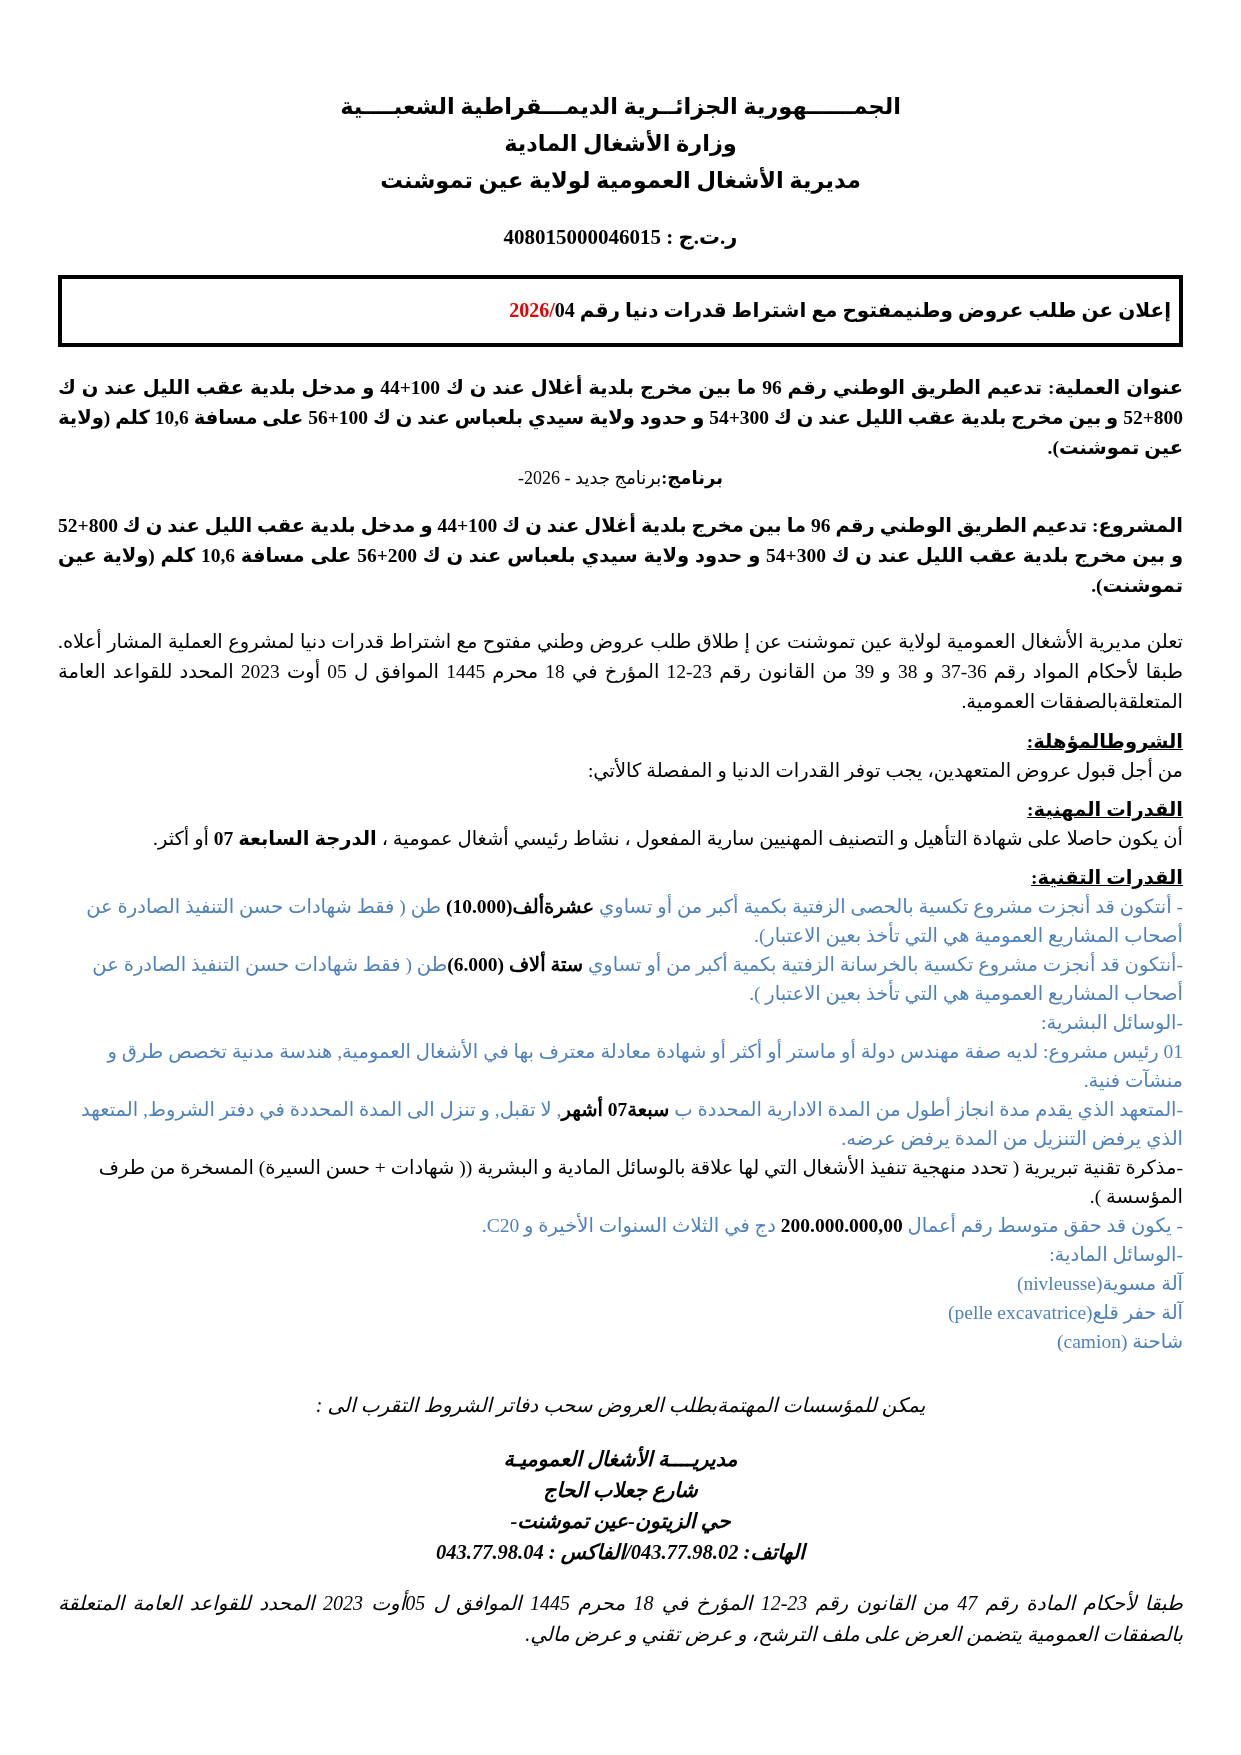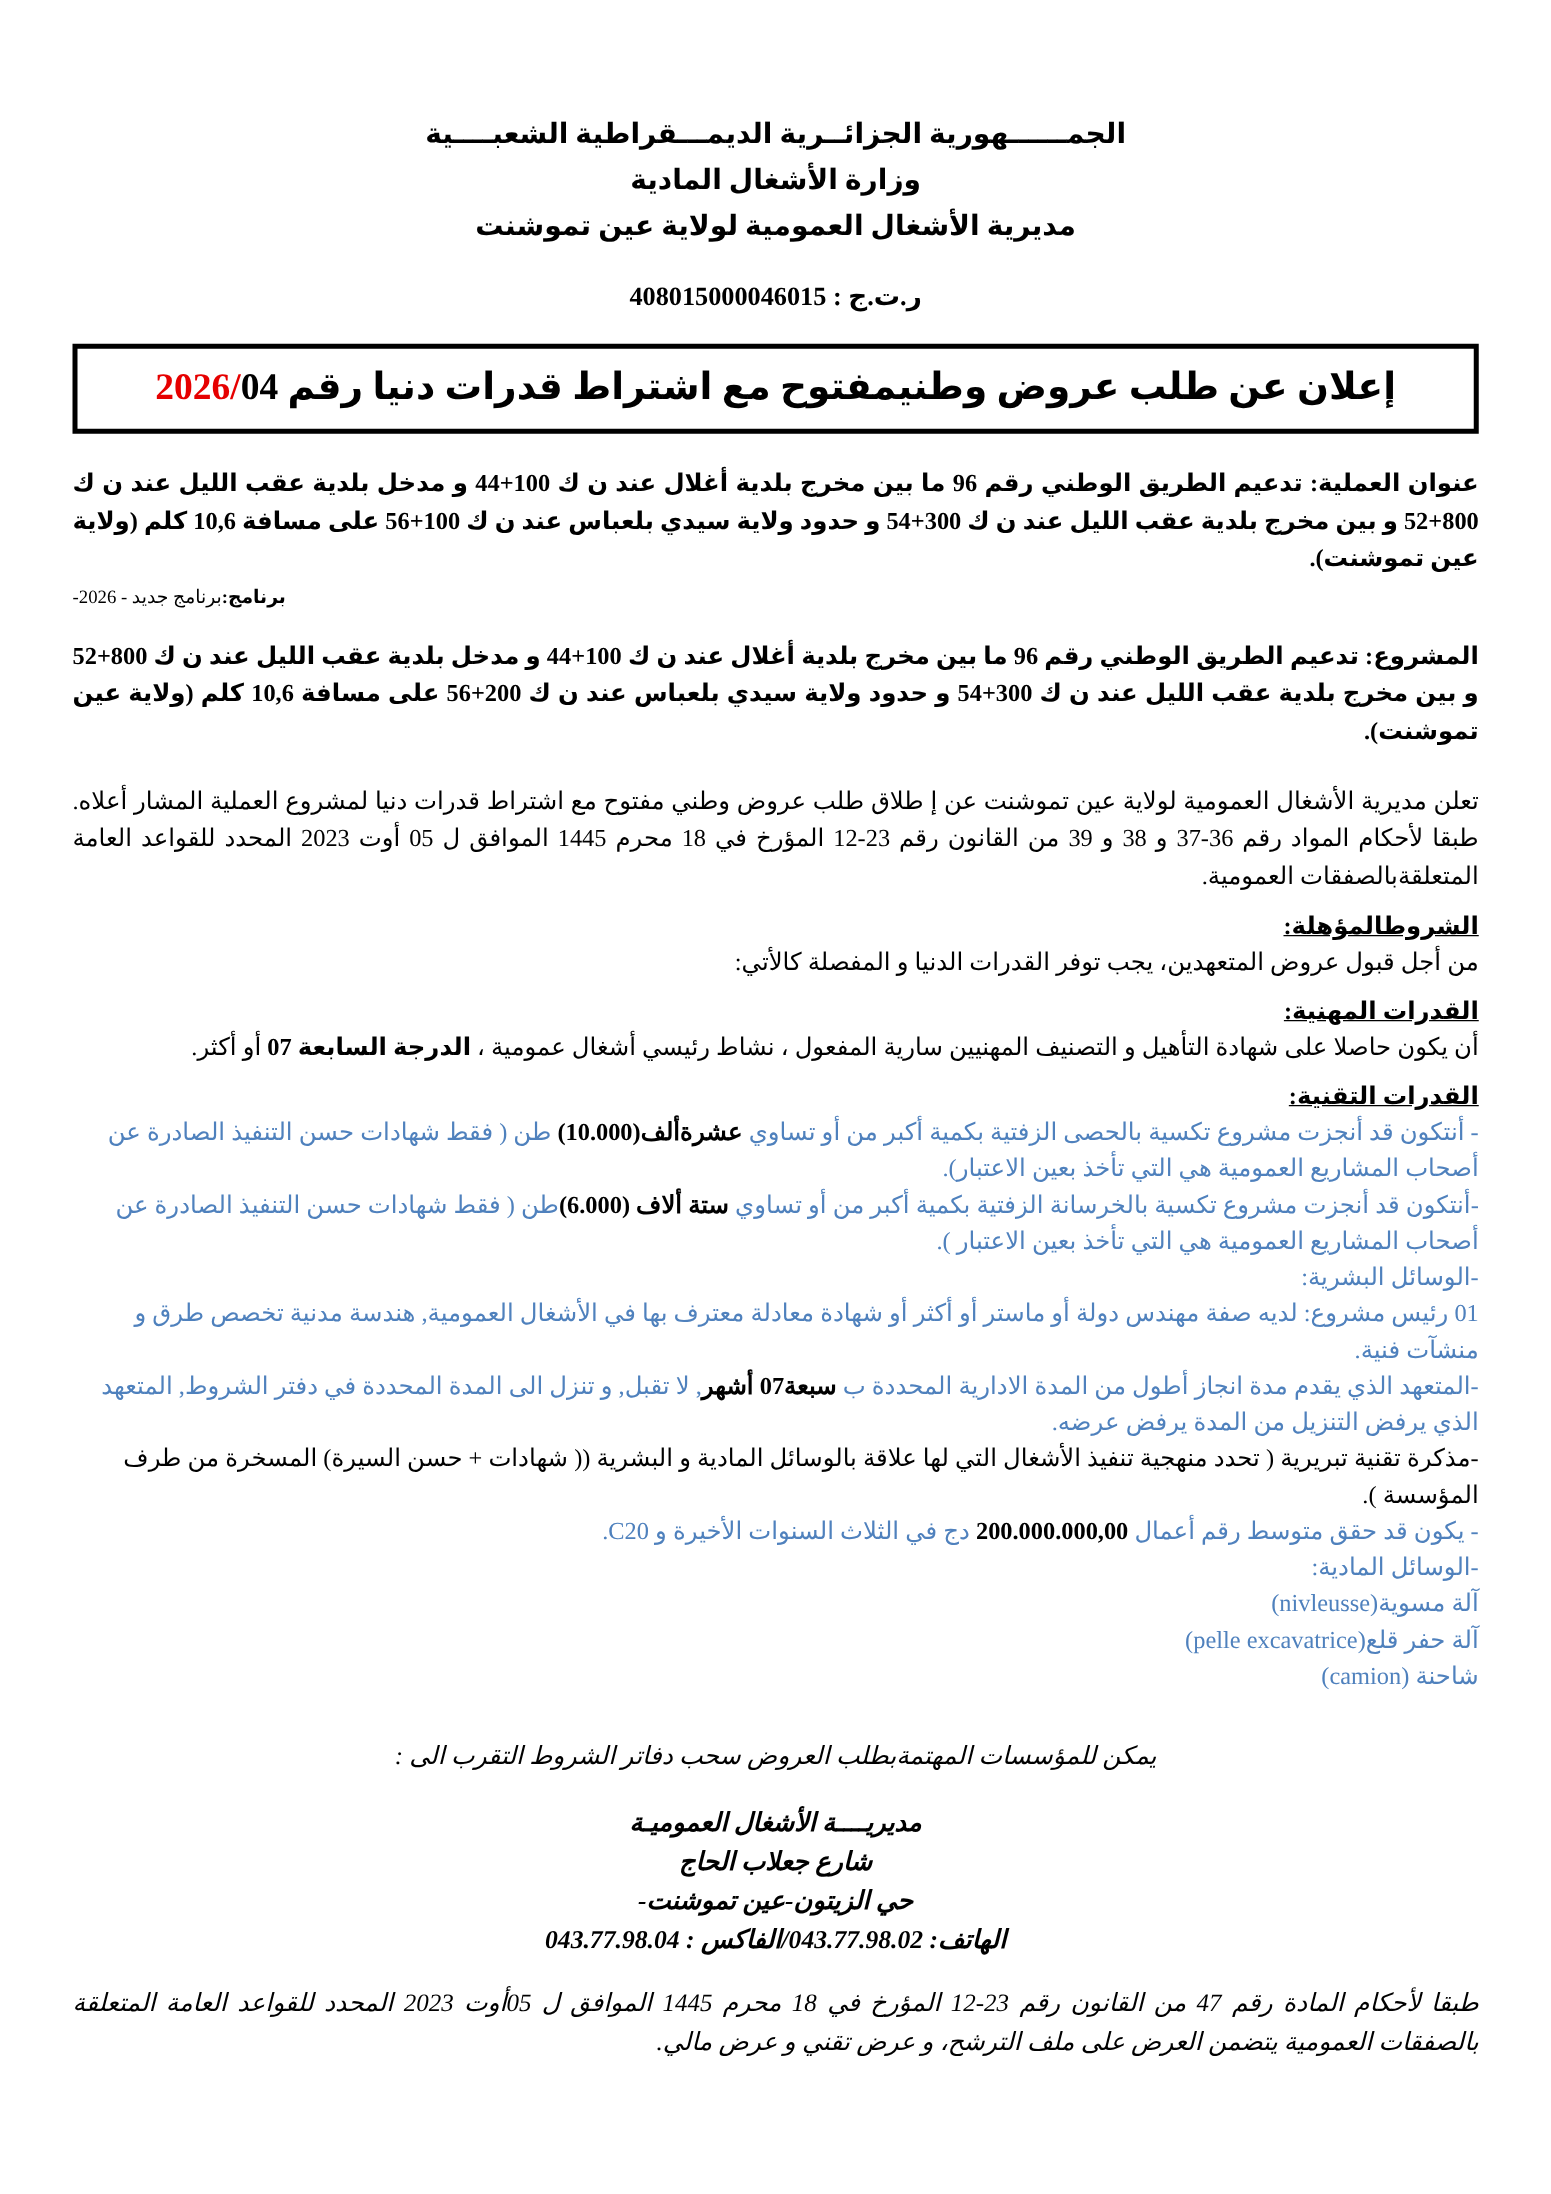--- a/index.html
+++ b/index.html
@@ -16,30 +16,29 @@
     box-sizing: border-box;
   }
   
   .hdr { text-align: center; font-weight: bold; font-size: 22.5px; line-height: 37px; }
   .rc-line { text-align: center; font-weight: bold; font-size: 21px; margin-top: 26px; }
   
   .title-box {
     border: 4px solid #000;
     margin-top: 25px;
     padding: 11px 8px 13px 8px;
-    text-align: center;
     font-weight: bold;
-    font-size: 30px;
+    font-size: 20px;
     line-height: 40px;
   }
   .red { color: #e60000; }
   
   .para { font-size: 19.5px; line-height: 30px; text-align: justify; }
   .para-bold { font-weight: bold; }
-  .center-line { text-align: left; font-size: 15px; line-height: 30px; }
+  .center-line { text-align: center; font-size: 18px; line-height: 30px; }
   .mt-md { margin-top: 18px; }
   .mt-lg { margin-top: 26px; }
   .heading-u {
     font-weight: bold;
     text-decoration: underline;
     font-size: 19.5px;
     line-height: 29px;
     margin-top: 10px;
   }
   .body-line { font-size: 19.5px; line-height: 29px; }

